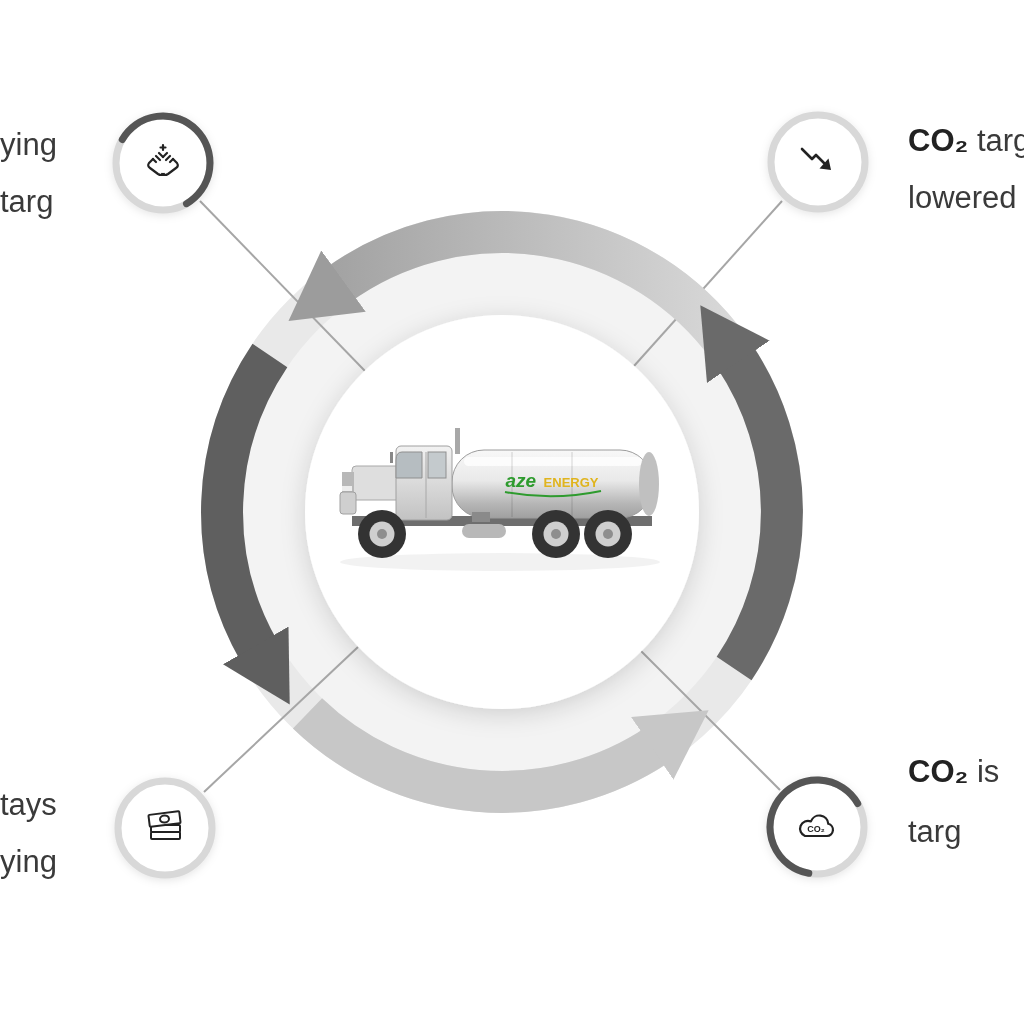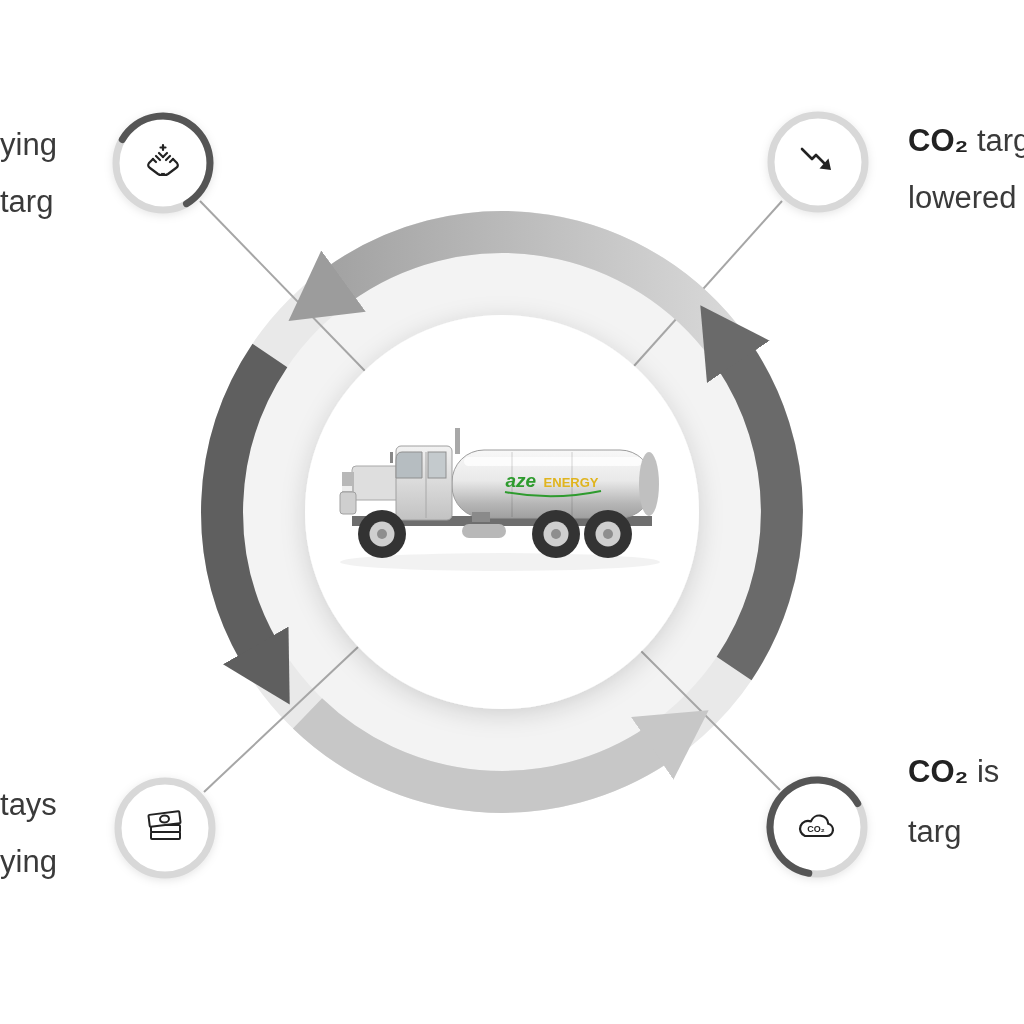--- a/index.html
+++ b/index.html
@@ -16,21 +16,21 @@
   .badge-tr{left:765px;top:109px;}
   .badge-bl{left:112px;top:775px;}
   .badge-br{left:764px;top:774px;}
   .node-label{
     position:absolute;color:#3a3a3a;font-size:31px;line-height:57px;
     white-space:nowrap;
   }
   .node-label b{font-weight:700;color:#222;}
   .label-tl{left:0;top:116px;}
   .label-tr{left:908px;top:112px;}
-  .label-bl{left:0;top:776px;text-align:right;}
+  .label-bl{left:0;top:776px;}
   .label-br{left:908px;top:742px;line-height:60px;}
 </style>
 </head>
 <body>
 
 <div class="canvas">
 
   <svg class="diagram-svg" width="1024" height="1024" viewBox="0 0 1024 1024">
     <defs>
       <linearGradient id="gradTop" gradientUnits="userSpaceOnUse" x1="760" y1="300" x2="300" y2="300">

